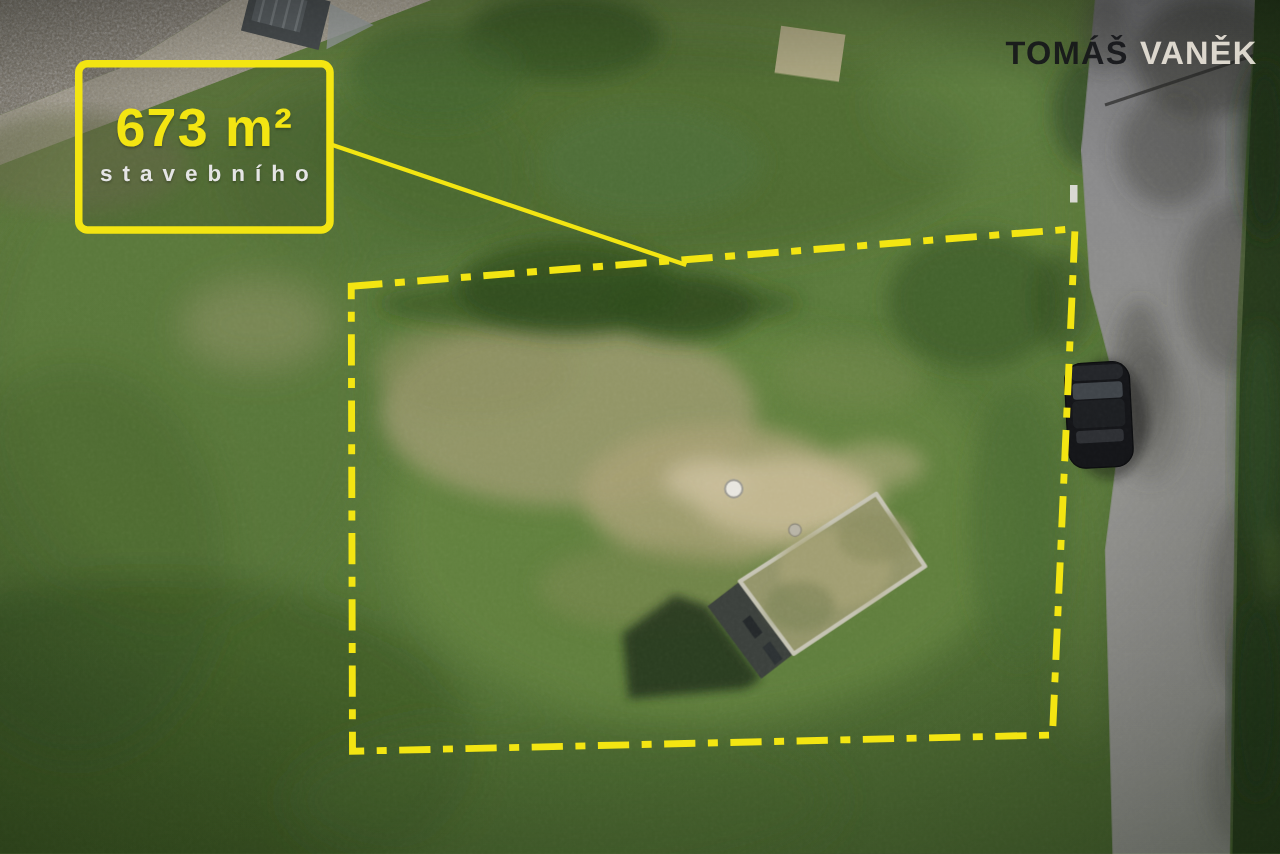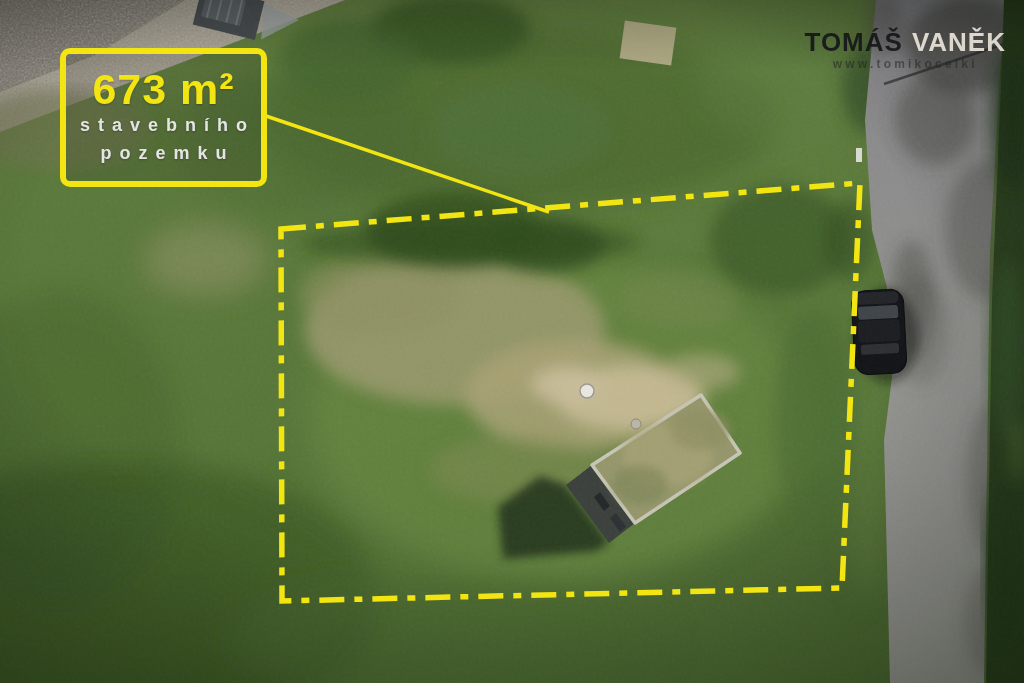--- a/index.html
+++ b/index.html
@@ -199,23 +199,21 @@
     <rect x="0" y="0" width="1024" height="70" fill="url(#gTop)"></rect>
 
     <polygon points="281,229 860,183 842,588 282,601" fill="none" stroke="#f3e512" stroke-width="5.5" stroke-dasharray="25 10 8 10"></polygon>
 
     <line x1="266" y1="116" x2="549" y2="212" stroke="#f3e512" stroke-width="3.5"></line>
   </svg>
 
   <div class="label-box">
     <div class="label-area">673 m²</div>
     <div class="label-sub">stavebního</div>
-    <div class="label-sub">pozemku</div>
   </div>
 
   <div class="watermark">
     <div class="wm-name">
       <span class="wm-dark">TOMÁŠ</span><span class="wm-light">VANĚK</span>
     </div>
-    <div class="wm-url">www.tomikocelki</div>
   </div>
 
 </div>
 
 </body></html>

